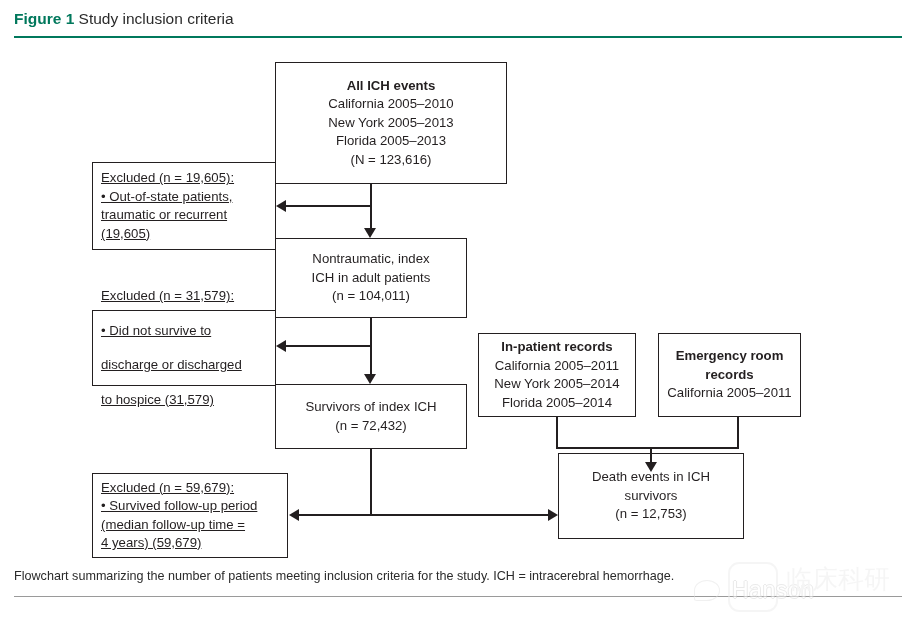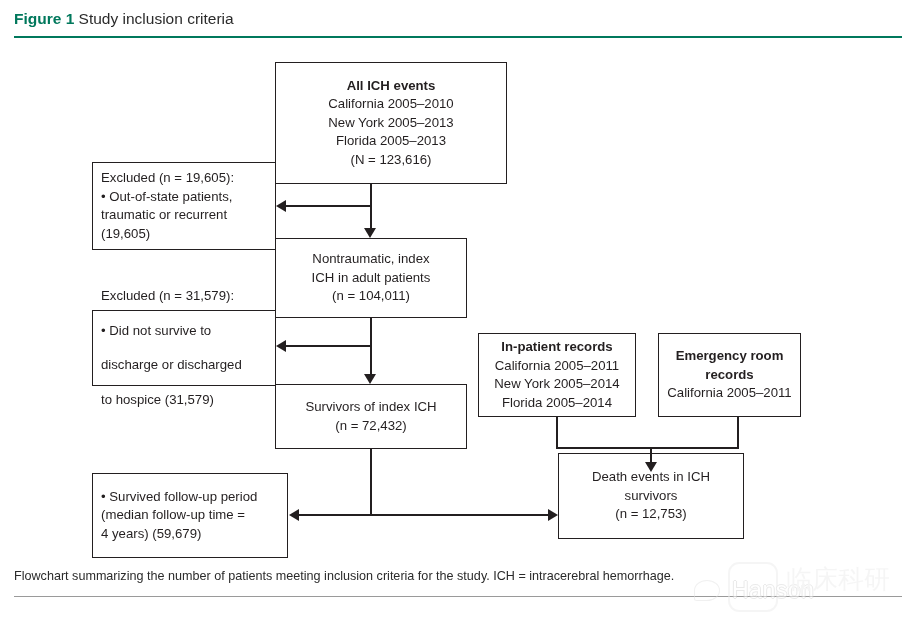--- a/index.html
+++ b/index.html
@@ -66,21 +66,21 @@
     flex-direction: column;
     justify-content: center;
     font-size: 13.2px;
     line-height: 18.5px;
     color: #231f20;
   }
   .node .ln { display: block; }
   .node.centered { text-align: center; }
   .node.centered .ln { padding: 0 6px; }
   .node.left { text-align: left; }
-  .node.left .ln { padding: 0 8px; }
+  .node.left .ln { padding: 0 8px; text-decoration: underline; }
   .node .ttl { font-weight: bold; }
   .node .indent { padding-left: 16px !important; text-indent: -8px; }
 
   
   #node-all-ich      { left: 275px; top: 22px;  width: 232px; height: 122px; }
   #node-excluded-1   { left: 92px;  top: 122px; width: 184px; height: 88px;  }
   #node-nontraumatic { left: 275px; top: 198px; width: 192px; height: 80px;  }
   #node-excluded-2   { left: 92px;  top: 270px; width: 184px; height: 76px; gap: 16px;  }
   #node-survivors    { left: 275px; top: 344px; width: 192px; height: 65px;  }
   #node-inpatient    { left: 478px; top: 293px; width: 158px; height: 84px;  }
@@ -245,20 +245,21 @@
     <span class="ln">Florida 2005–2014</span>
   </div>
 
   <div class="node centered" id="node-er">
     <span class="ln ttl">Emergency room</span>
     <span class="ln ttl">records</span>
     <span class="ln">California 2005–2011</span>
   </div>
 
   <div class="node left" id="node-excluded-3">
+    <span class="ln">Excluded (n = 59,679):</span>
     <span class="ln indent">• Survived follow-up period</span>
     <span class="ln indent">(median follow-up time =</span>
     <span class="ln indent">4 years) (59,679)</span>
   </div>
 
   <div class="node centered" id="node-death">
     <span class="ln">Death events in ICH</span>
     <span class="ln">survivors</span>
     <span class="ln">(n = 12,753)</span>
   </div>

